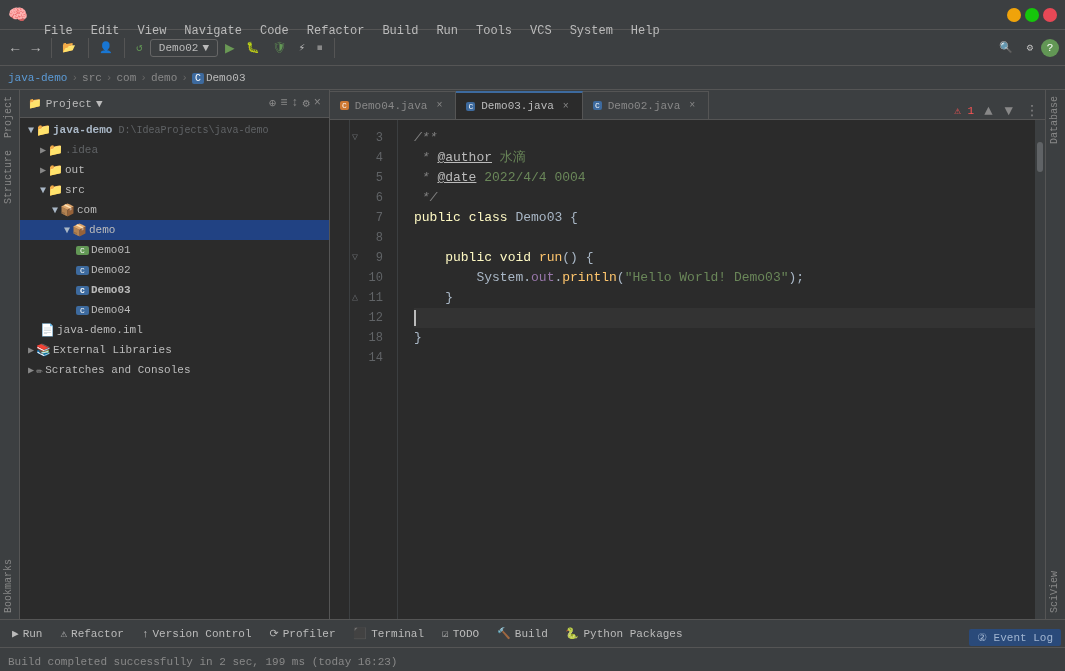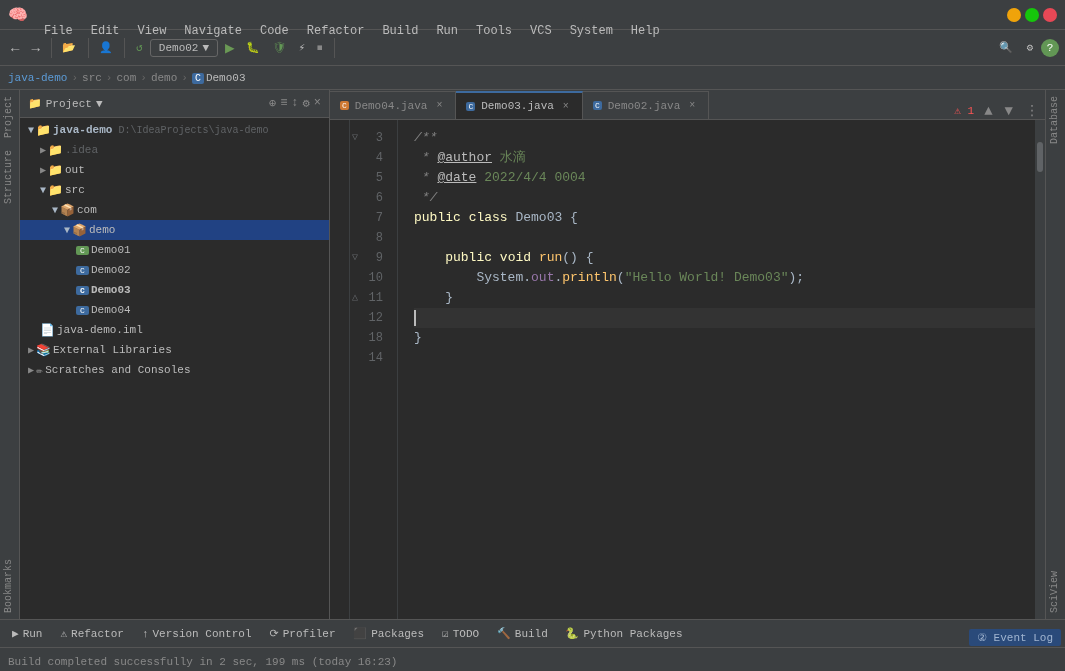--- a/index.html
+++ b/index.html
@@ -679,21 +679,21 @@
   <div class="bottom-btn">
     <span class="icon">↑</span>
     <span>Version Control</span>
   </div>
   <div class="bottom-btn">
     <span class="icon">⟳</span>
     <span>Profiler</span>
   </div>
   <div class="bottom-btn">
     <span class="icon">⬛</span>
-    <span>Packages</span>
+    <span>Terminal</span>
   </div>
   <div class="bottom-btn">
     <span class="icon">☑</span>
     <span>TODO</span>
   </div>
   <div class="bottom-btn">
     <span class="icon">🔨</span>
     <span>Build</span>
   </div>
   <div class="bottom-btn">

